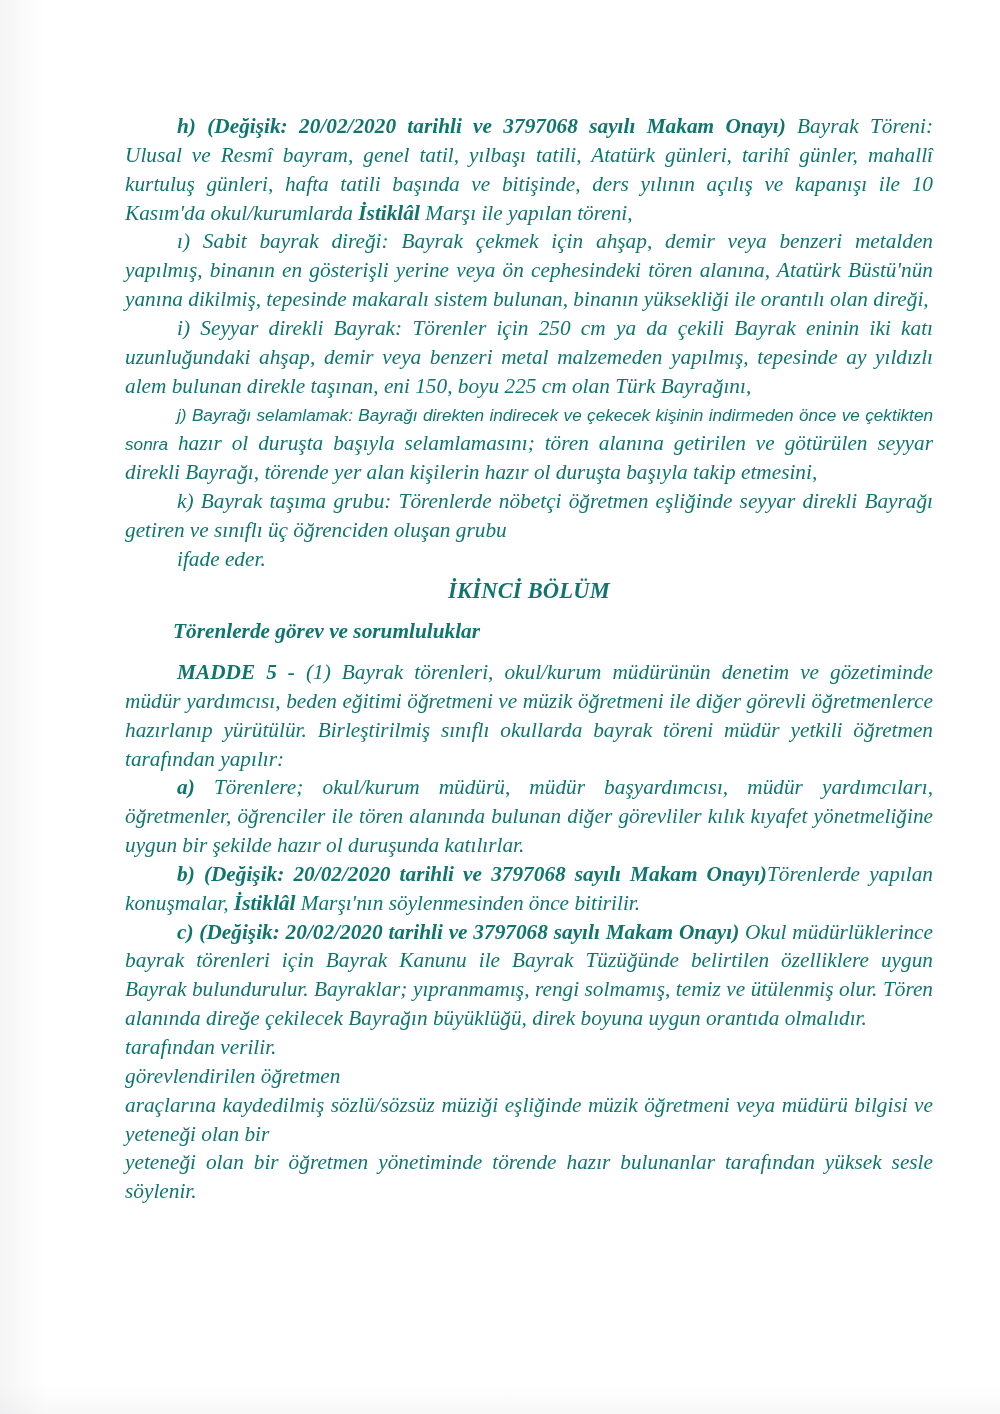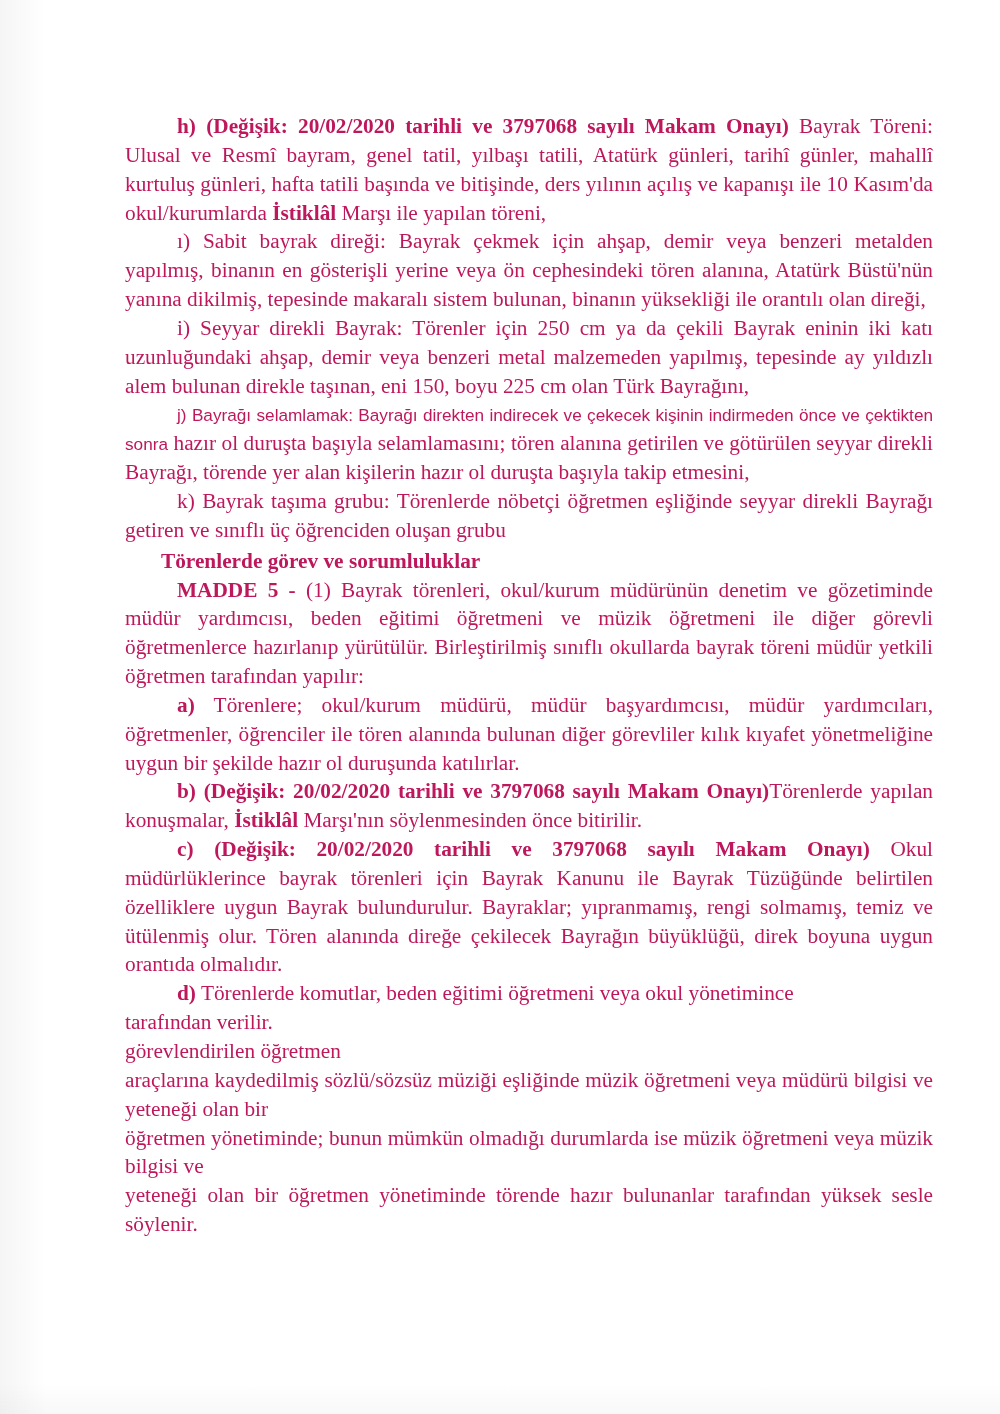--- a/index.html
+++ b/index.html
@@ -9,21 +9,22 @@
     background: #ffffff;
   }
   .page {
     position: relative;
     width: 1000px;
     height: 1414px;
     background: #ffffff;
     overflow: hidden;
     box-sizing: border-box;
     font-family: "Liberation Serif", "DejaVu Serif", serif;
-    color: #be185d;
+    color: #0f766e;
+    font-style: italic;
   }
   
   .scan-shadow-left {
     position: absolute;
     left: 0; top: 0;
     width: 46px; height: 100%;
     background: linear-gradient(to right, rgba(120,120,130,0.075), rgba(120,120,130,0.0));
     pointer-events: none;
   }
   .scan-shadow-bottom {
@@ -70,21 +71,21 @@
 
   h2.center {
     margin: 0;
     font-size: 22.5px;
     font-weight: bold;
     text-align: center;
     line-height: 1.32;
     letter-spacing: 0.2px;
   }
   h3.subhead {
-    margin: 0;
+    margin: 12px;
     font-size: 21.3px;
     font-weight: bold;
     text-align: left;
     line-height: 1.355;
     padding-left: 36px;
   }
 
   .sp-s { height: 2px; }
 </style>
 </head>
@@ -99,37 +100,37 @@
     <p class="indent"><b>h)</b><b> <span>(Değişik: 20/02/2020 tarihli ve 3797068 sayılı Makam Onayı)</span></b><span> Bayrak Töreni: Ulusal ve Resmî bayram, genel tatil, yılbaşı tatili, Atatürk günleri, tarihî günler, mahallî kurtuluş günleri, hafta tatili başında ve bitişinde, ders yılının açılış ve kapanışı ile 10 Kasım'da okul/kurumlarda </span><b>İstiklâl</b><span> Marşı ile yapılan töreni,</span></p>
 
     <p class="indent"><span>ı)</span><span> Sabit bayrak direği: Bayrak çekmek için ahşap, demir veya benzeri metalden yapılmış, binanın en gösterişli yerine veya ön cephesindeki tören alanına, Atatürk Büstü'nün yanına dikilmiş, tepesinde makaralı sistem bulunan, binanın yüksekliği ile orantılı olan direği,</span></p>
 
     <p class="indent"><span>i)</span><span> Seyyar direkli Bayrak: Törenler için 250 cm ya da çekili Bayrak eninin iki katı uzunluğundaki ahşap, demir veya benzeri metal malzemeden yapılmış, tepesinde ay yıldızlı alem bulunan direkle taşınan, eni 150, boyu 225 cm olan Türk Bayrağını,</span></p>
 
     <p class="indent ragged-just-first"><span class="sans">j)</span><span class="sans"> Bayrağı selamlamak: Bayrağı direkten indirecek ve çekecek kişinin indirmeden önce ve çektikten</span><span class="sans"> <span>sonra</span></span><span> hazır ol duruşta başıyla selamlamasını; tören alanına getirilen ve götürülen seyyar direkli Bayrağı, törende yer alan kişilerin hazır ol duruşta başıyla takip etmesini,</span></p>
 
     <p class="indent"><span>k)</span><span> Bayrak taşıma grubu: Törenlerde nöbetçi öğretmen eşliğinde seyyar direkli Bayrağı getiren ve sınıflı üç öğrenciden oluşan grubu</span></p>
 
+    <p class="indent ragged">ifade eder.</p>
 
     <div class="sp-s"></div>
 
+    <h2 class="center">İKİNCİ BÖLÜM</h2>
 
     <h3 class="subhead">Törenlerde görev ve sorumluluklar</h3>
 
     <p class="indent"><b>MADDE 5 - </b><span>(1)</span><span> Bayrak törenleri, okul/kurum müdürünün denetim ve gözetiminde müdür yardımcısı, beden eğitimi öğretmeni ve müzik öğretmeni ile diğer görevli öğretmenlerce hazırlanıp yürütülür. Birleştirilmiş sınıflı okullarda bayrak töreni müdür yetkili öğretmen tarafından yapılır:</span></p>
 
     <p class="indent"><b>a)</b><span> Törenlere; okul/kurum müdürü, müdür başyardımcısı, müdür yardımcıları, öğretmenler, öğrenciler ile tören alanında bulunan diğer görevliler kılık kıyafet yönetmeliğine uygun bir şekilde hazır ol duruşunda katılırlar.</span></p>
 
     <p class="indent"><b>b)</b><b> <span>(Değişik: 20/02/2020 tarihli ve 3797068 sayılı Makam Onayı)</span></b><span>Törenlerde yapılan konuşmalar, </span><b>İstiklâl</b><span> Marşı'nın söylenmesinden önce bitirilir.</span></p>
 
     <p class="indent"><b>c)</b><b> <span>(Değişik: 20/02/2020 tarihli ve 3797068 sayılı Makam Onayı)</span></b><span> Okul müdürlüklerince bayrak törenleri için Bayrak Kanunu ile Bayrak Tüzüğünde belirtilen özelliklere uygun Bayrak bulundurulur. Bayraklar; yıpranmamış, rengi solmamış, temiz ve ütülenmiş olur. Tören alanında direğe çekilecek Bayrağın büyüklüğü, direk boyuna uygun orantıda olmalıdır.</span></p>
 
 
-    <p class="indent"><b>d)</b><span> Törenlerde komutlar, beden eğitimi öğretmeni veya okul yönetimince</span></p>
     <p class="ragged">tarafından verilir.</p>
     <p class="ragged">görevlendirilen öğretmen</p>
 
     <p class="ragged-just-first">araçlarına kaydedilmiş sözlü/sözsüz müziği eşliğinde müzik öğretmeni veya müdürü bilgisi ve yeteneği olan bir</p>
-    <p class="ragged-just-first">öğretmen yönetiminde; bunun mümkün olmadığı durumlarda ise müzik öğretmeni veya müzik bilgisi ve</p>
     <p class="ragged-just-first">yeteneği olan bir öğretmen yönetiminde törende hazır bulunanlar tarafından yüksek sesle söylenir.</p>
 
   </div>
 </div>
 
 </body></html>

